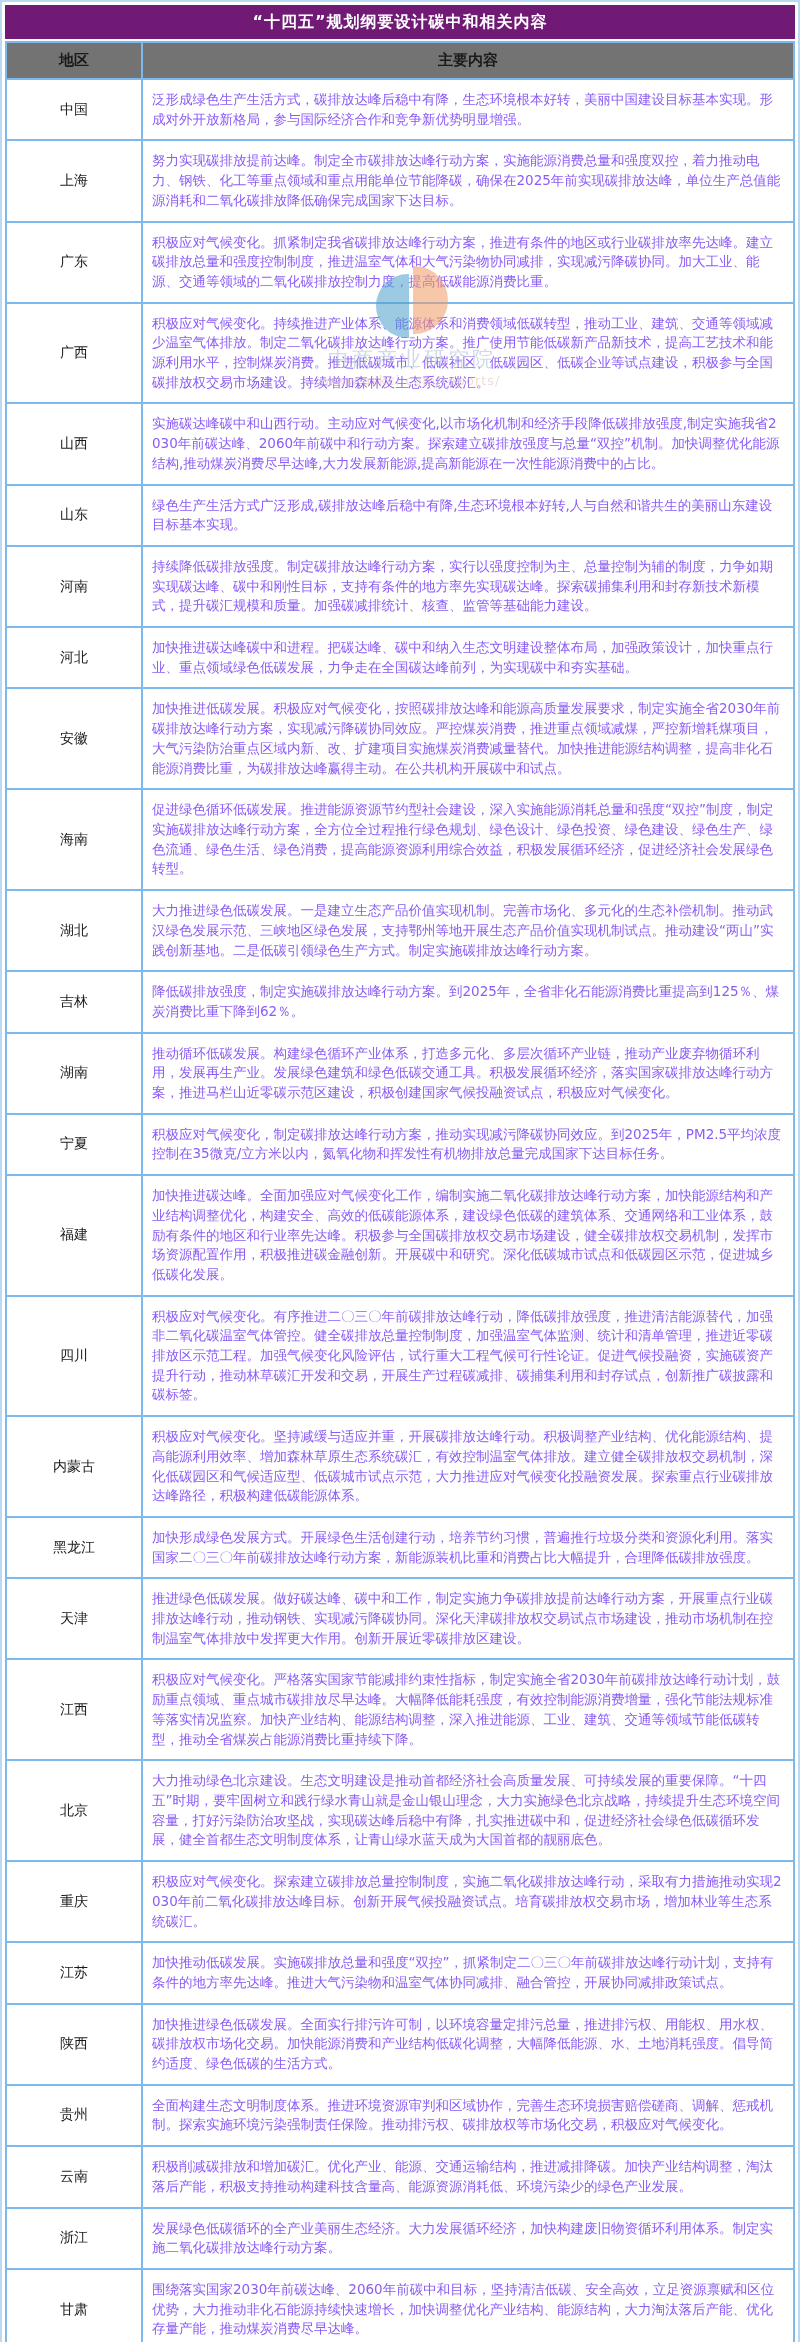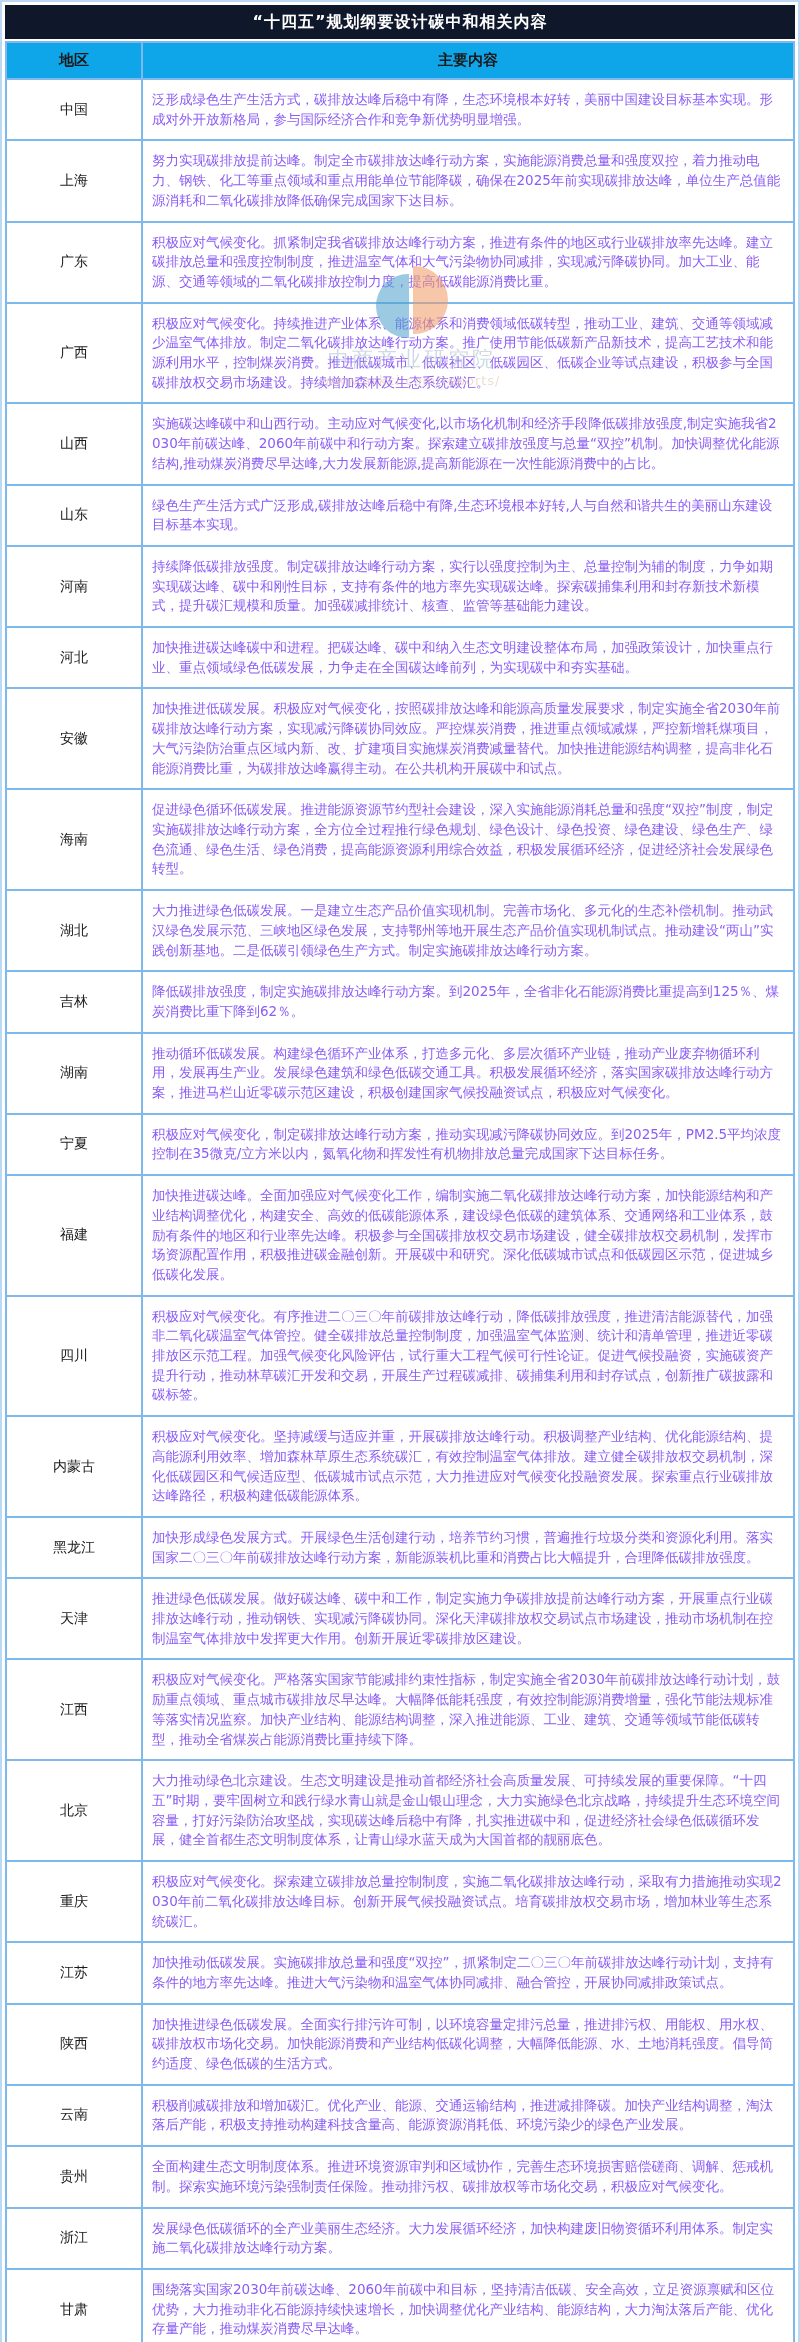--- a/index.html
+++ b/index.html
@@ -1,23 +1,23 @@
 <!DOCTYPE html>
 <html><head>
 <meta charset="utf-8">
 <style>
   html,body { margin:0; padding:0; background:#ffffff; }
   body { width:800px; font-family:"DejaVu Sans","Liberation Sans",sans-serif; }
   .page { position:relative; width:800px; box-sizing:border-box; background:#ffffff;
           border:2px solid #bcd9f2; padding:3px 3px 0 3px; }
-  .title-bar { background:#0f172a; color:#ffffff; font-weight:bold; font-size:16px;
+  .title-bar { background:#701a75; color:#ffffff; font-weight:bold; font-size:16px;
                text-align:center; padding:7px 0 6px 0; letter-spacing:1px; }
   table.tbl { width:100%; border-collapse:collapse; table-layout:fixed; margin-top:2px; }
   .tbl th, .tbl td { border:2px solid #7db9ec; box-sizing:border-box; }
-  .tbl th { background:#0ea5e9; color:#1a1a1a; font-size:15px; font-weight:bold; padding:8px 4px; }
+  .tbl th { background:#737373; color:#1a1a1a; font-size:15px; font-weight:bold; padding:8px 4px; }
   th.col-region, td.col-region { width:136px; text-align:center; }
   td.col-region { font-size:14px; color:#1a1a1a; vertical-align:middle; }
   td.col-content { font-size:13.5px; line-height:1.46; color:#8b5cf6; padding:10px 9px;
                    vertical-align:middle; word-break:break-all; text-align:left; }
   
   .watermark { position:absolute; left:12px; top:264px; width:100%; display:flex;
                flex-direction:column; align-items:center; pointer-events:none;
                opacity:0.55; z-index:3; }
   .wm-logo { position:relative; width:76px; height:76px; margin-bottom:3px; }
   .wm-left  { position:absolute; left:2px;  top:8px; width:33px; height:64px;
@@ -157,27 +157,27 @@
     <td class="col-region">江苏</td>
     <td class="col-content">加快推动低碳发展。实施碳排放总量和强度“双控”，抓紧制定二〇三〇年前碳排放达峰行动计划，支持有条件的地方率先达峰。推进大气污染物和温室气体协同减排、融合管控，开展协同减排政策试点。</td>
   </tr>
 
   <tr>
     <td class="col-region">陕西</td>
     <td class="col-content">加快推进绿色低碳发展。全面实行排污许可制，以环境容量定排污总量，推进排污权、用能权、用水权、碳排放权市场化交易。加快能源消费和产业结构低碳化调整，大幅降低能源、水、土地消耗强度。倡导简约适度、绿色低碳的生活方式。</td>
   </tr>
 
   <tr>
+    <td class="col-region">贵州</td>
+    <td class="col-content">全面构建生态文明制度体系。推进环境资源审判和区域协作，完善生态环境损害赔偿磋商、调解、惩戒机制。探索实施环境污染强制责任保险。推动排污权、碳排放权等市场化交易，积极应对气候变化。</td>
+  </tr>
+
+  <tr>
     <td class="col-region">云南</td>
     <td class="col-content">积极削减碳排放和增加碳汇。优化产业、能源、交通运输结构，推进减排降碳。加快产业结构调整，淘汰落后产能，积极支持推动构建科技含量高、能源资源消耗低、环境污染少的绿色产业发展。</td>
-  </tr>
-
-  <tr>
-    <td class="col-region">贵州</td>
-    <td class="col-content">全面构建生态文明制度体系。推进环境资源审判和区域协作，完善生态环境损害赔偿磋商、调解、惩戒机制。探索实施环境污染强制责任保险。推动排污权、碳排放权等市场化交易，积极应对气候变化。</td>
   </tr>
 
   <tr>
     <td class="col-region">浙江</td>
     <td class="col-content">发展绿色低碳循环的全产业美丽生态经济。大力发展循环经济，加快构建废旧物资循环利用体系。制定实施二氧化碳排放达峰行动方案。</td>
   </tr>
 
   <tr>
     <td class="col-region">甘肃</td>
     <td class="col-content">围绕落实国家2030年前碳达峰、2060年前碳中和目标，坚持清洁低碳、安全高效，立足资源禀赋和区位优势，大力推动非化石能源持续快速增长，加快调整优化产业结构、能源结构，大力淘汰落后产能、优化存量产能，推动煤炭消费尽早达峰。</td>

